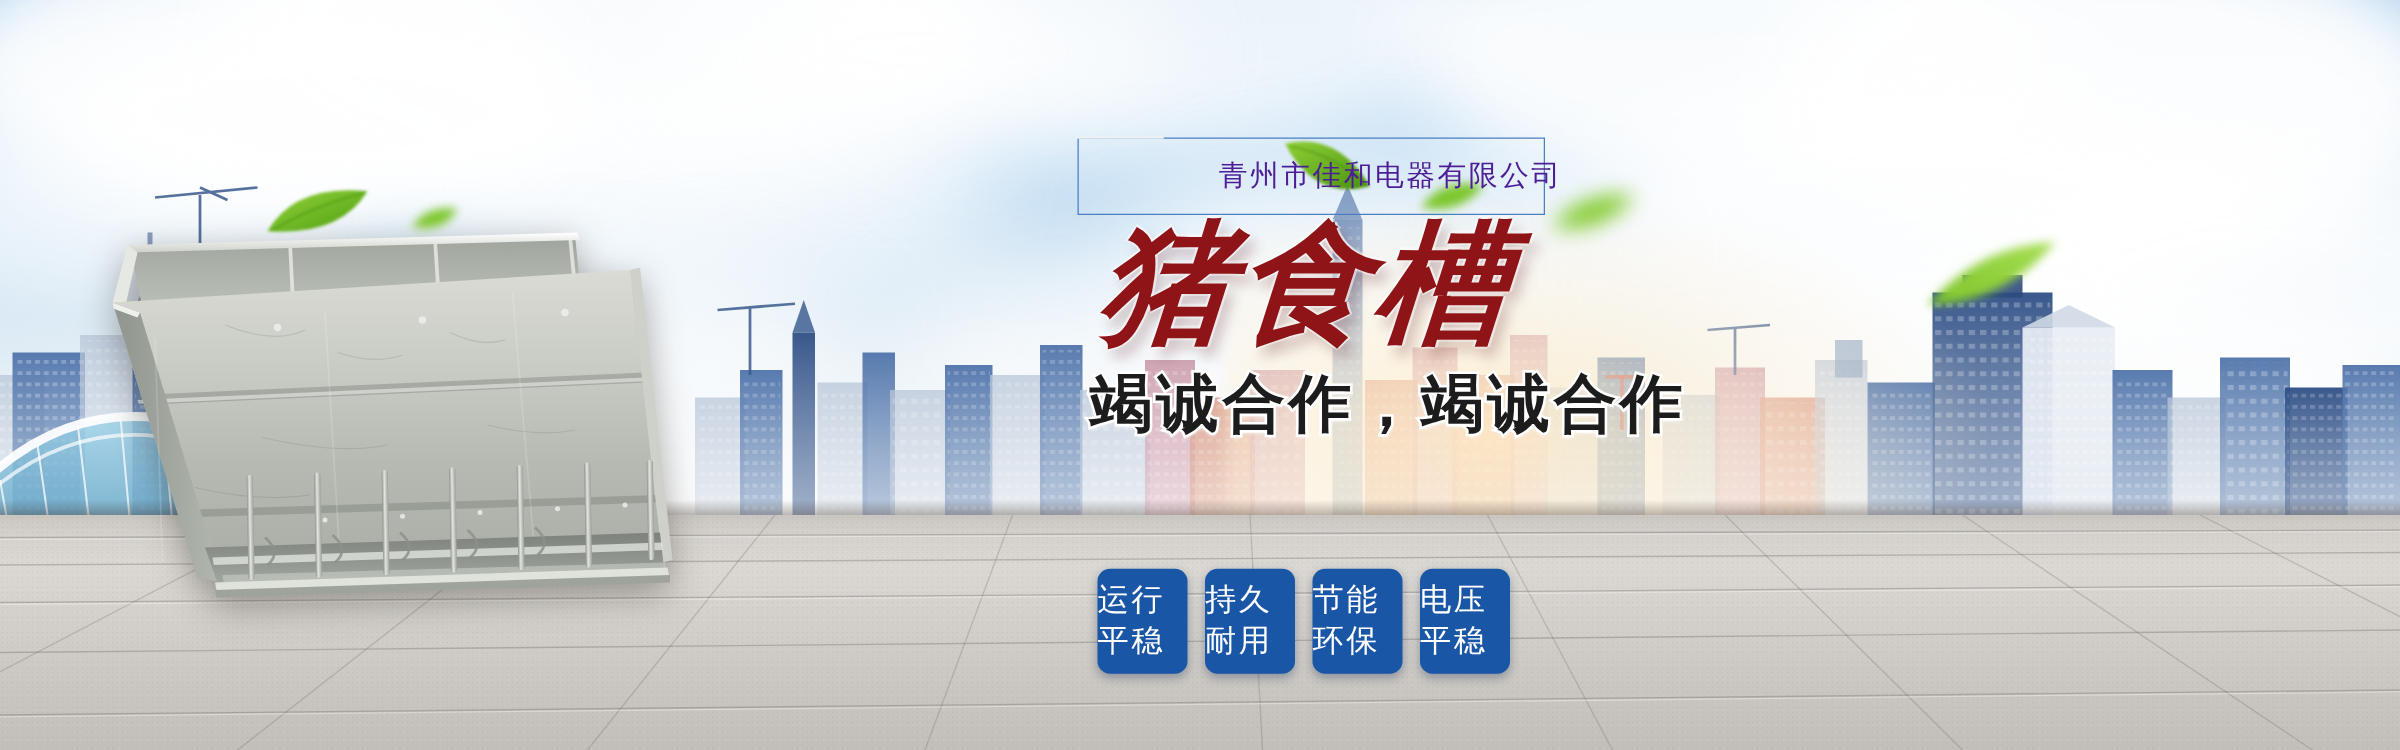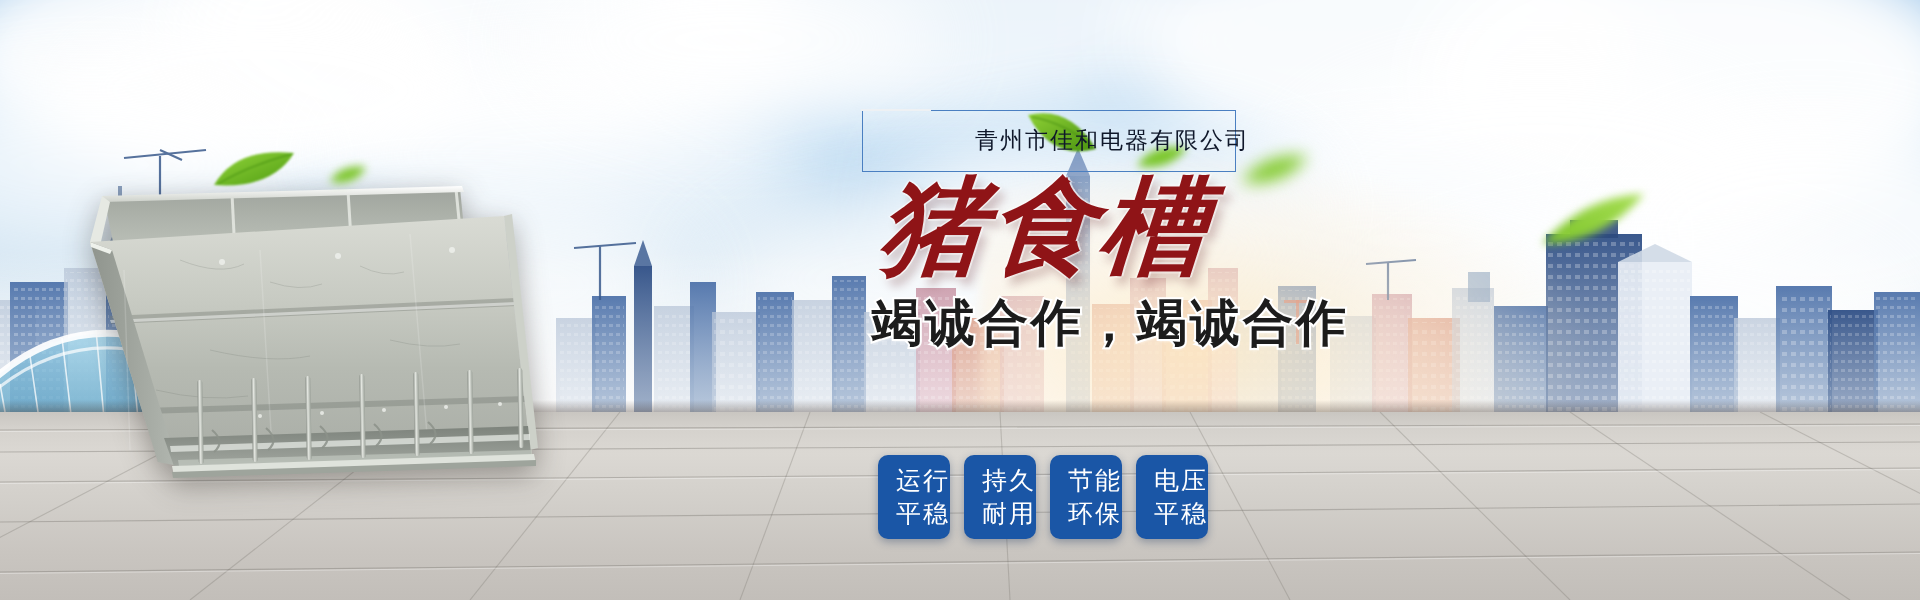--- a/index.html
+++ b/index.html
@@ -90,21 +90,21 @@
     position:absolute;left:862px;top:110px;width:374px;height:62px;
     border:1.6px solid #4a7fc1;border-top-color:#4a7fc1;
     box-sizing:border-box;
   }
   .frame::after{
     content:"";position:absolute;left:-2px;top:-2px;width:70px;height:2px;background:#eef1f4;
   }
   .company{
     position:absolute;left:890px;top:125px;width:360px;
     text-align:right;
-    font-size:23px;letter-spacing:2px;color:#0f172a;
+    font-size:23px;letter-spacing:2px;color:#4c1d95;
     font-family:"Liberation Sans","DejaVu Sans",sans-serif;
     white-space:nowrap;
   }
 
   .maintitle{
     position:absolute;left:880px;top:168px;width:420px;height:120px;
     font-size:106px;line-height:116px;letter-spacing:4px;
     font-family:"DejaVu Serif","Liberation Serif",serif;
     font-weight:700;font-style:italic;
     color:#8f1417;
@@ -125,21 +125,21 @@
     font-weight:700;color:#1c1c1c;white-space:nowrap;
     -webkit-text-stroke:4px #ffffff;
     paint-order:stroke fill;
     text-shadow:0 2px 3px rgba(255,255,255,.9);
   }
 
   
   .badges{position:absolute;left:878px;top:455px;display:flex;gap:14px;}
   .badge{
     width:72px;height:84px;border-radius:10px;background:#1a56a6;
-    display:flex;flex-direction:column;align-items:flex-end;justify-content:center;
+    display:flex;flex-direction:column;align-items:flex-start;justify-content:center;
     box-shadow:0 3px 8px rgba(20,45,90,.35);
   }
   .badge span{
     display:block;color:#ffffff;font-size:25px;line-height:33px;letter-spacing:2px;
     font-family:"Liberation Sans","DejaVu Sans",sans-serif;font-weight:400;
   }
 </style>
 </head>
 <body>
 

